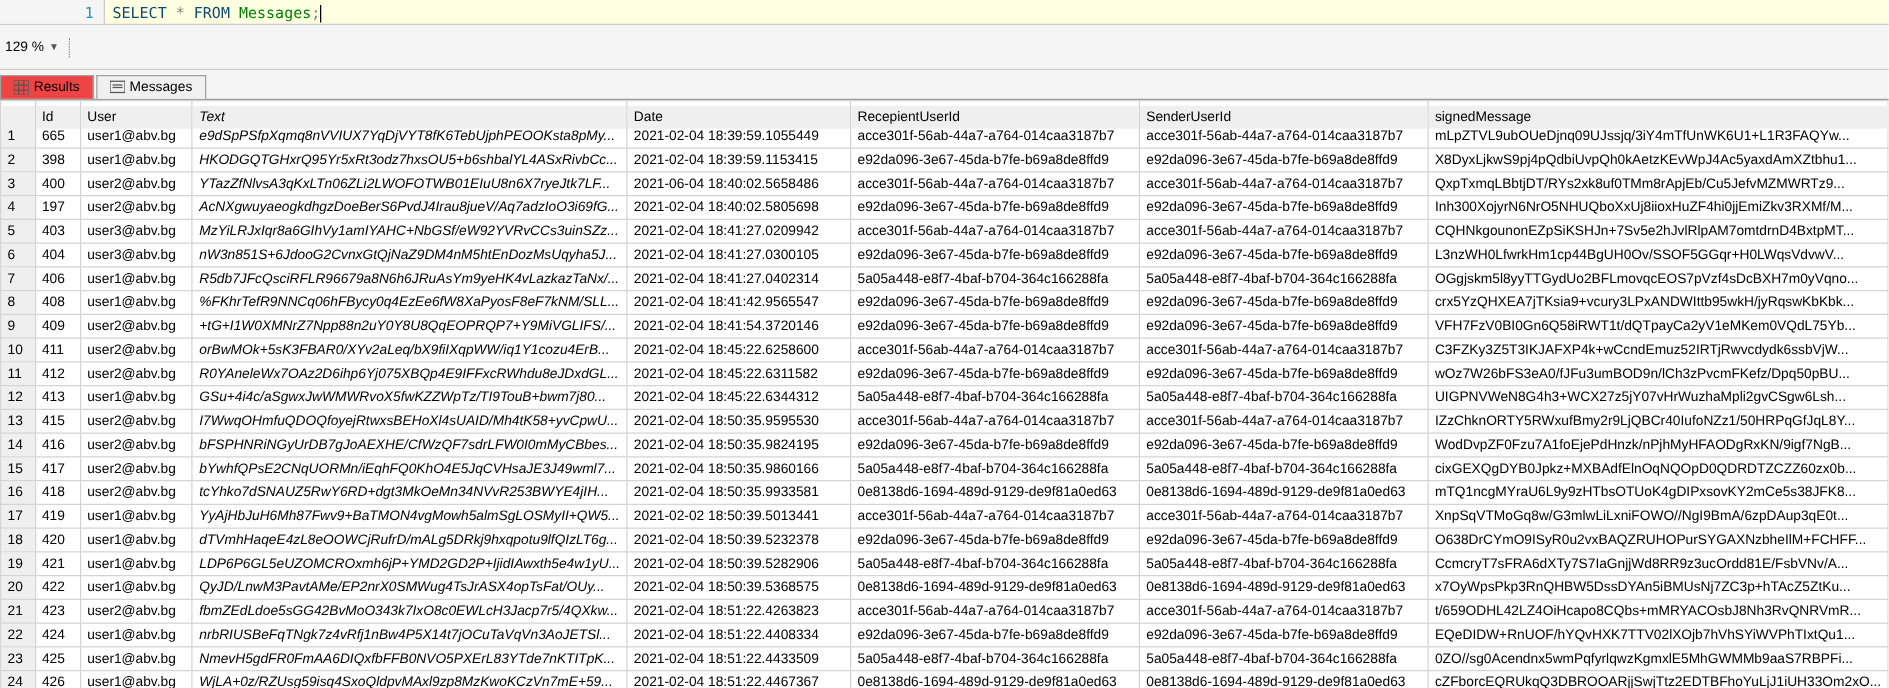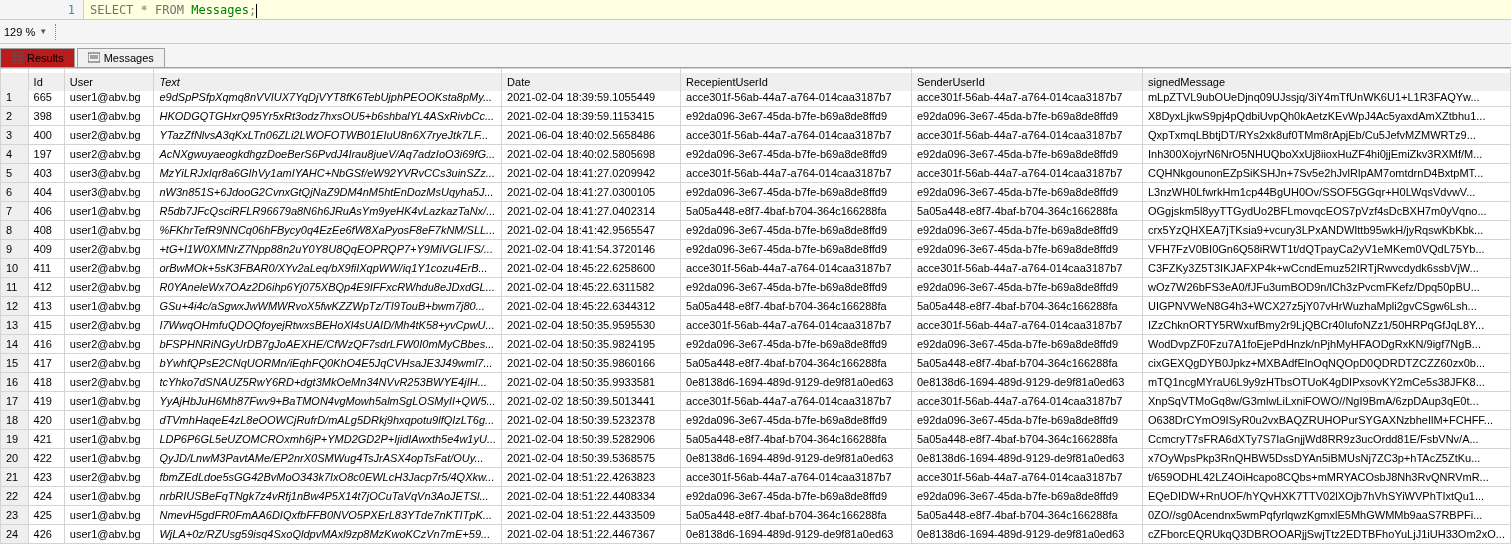--- a/index.html
+++ b/index.html
@@ -26,32 +26,32 @@
     color: #2b91af;
     line-height: 20px;
     border-right: 1px solid #ccc;
   }
   .query-text {
     font-family: Consolas, monospace;
     padding-left: 6px;
     line-height: 20px;
     white-space: pre;
   }
-  .kw-blue { color: #737373; }
+  .kw-blue { color: #0c4a6e; }
   .kw-gray { color: #808080; }
   .kw-green { color: #008000; }
   .cursor {
     display: inline-block;
     width: 0;
     border-left: 1px solid #000;
     height: 14px;
     vertical-align: middle;
   }
   .zoom-row {
-    height: 24px;
+    height: 36px;
     display: flex;
     align-items: center;
     border-bottom: 1px solid #ccc;
     background: #f5f5f5;
     padding-left: 4px;
   }
   .zoom-box {
     display: flex;
     align-items: center;
     gap: 2px;
@@ -74,21 +74,21 @@
     border-bottom: 1px solid #a0a0a0;
     align-items: flex-end;
   }
   .tab {
     display: flex;
     align-items: center;
     gap: 4px;
     padding: 3px 10px;
     border: 1px solid #a0a0a0;
     border-bottom: none;
-    background: #b91c1c;
+    background: #ef4444;
     margin-right: 2px;
     font-size: 11px;
     cursor: pointer;
   }
   .tab.inactive {
     background: #f0f0f0;
   }
   .tab-icon svg { display: block; }
   .grid-wrap {
     overflow: auto;

